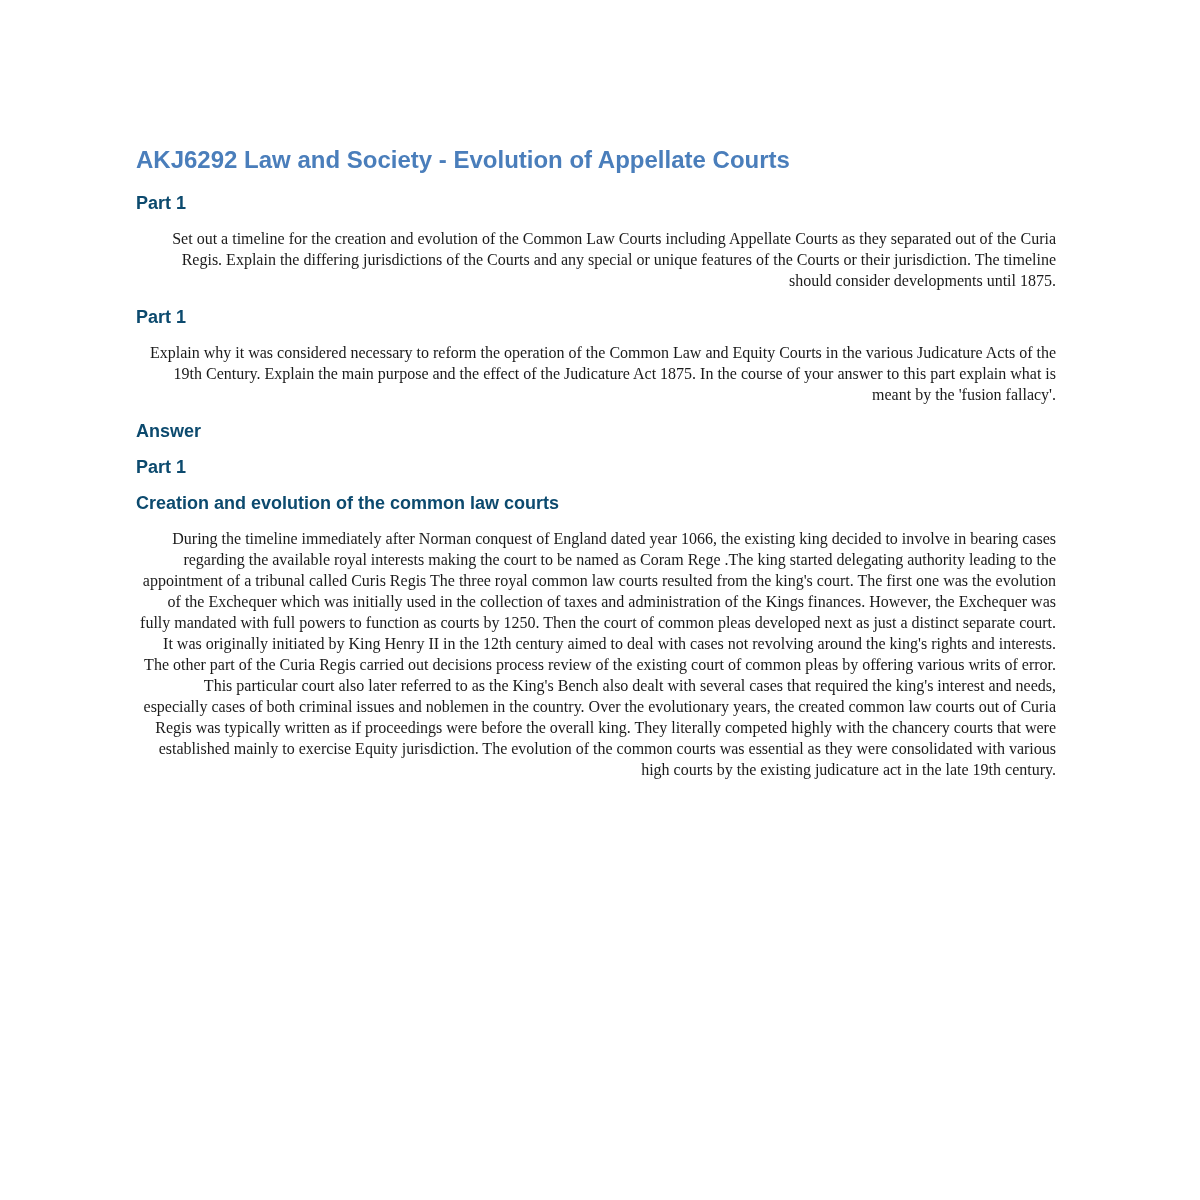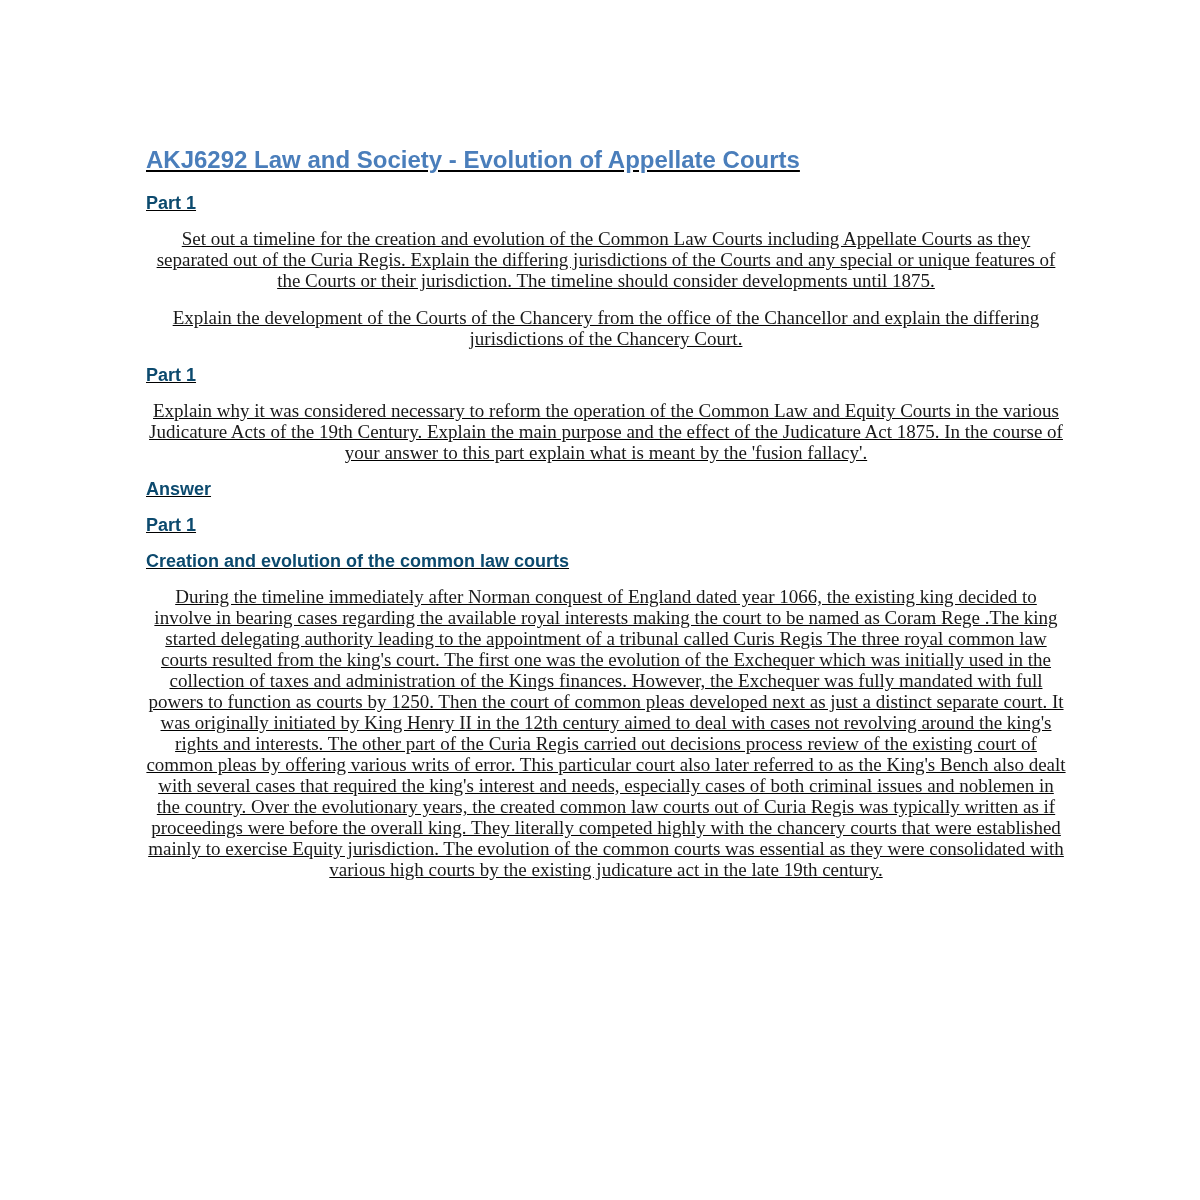--- a/index.html
+++ b/index.html
@@ -8,63 +8,61 @@
     background: #ffffff;
   }
   body {
     width: 1200px;
     height: 1200px;
     position: relative;
     overflow: hidden;
   }
   .page {
     position: absolute;
-    left: 146px;
+    left: 136px;
     top: 146px;
     width: 920px;
-    text-decoration: underline;
   }
   .doc-title {
     font-family: "Liberation Sans", sans-serif;
     font-weight: bold;
     font-size: 24px;
     line-height: 28px;
     color: #4a7ebb;
     margin: 0 0 19px 0;
   }
   .doc-heading {
     font-family: "Liberation Sans", sans-serif;
     font-weight: bold;
     font-size: 18px;
     line-height: 20px;
     color: #0c4a6e;
     margin: 16px 0 15px 0;
   }
   .doc-para {
     font-family: "Liberation Serif", serif;
-    font-size: 19px;
+    font-size: 16px;
     line-height: 21px;
     color: #1a1a1a;
     margin: 0 0 16px 0;
-    text-align: center;
+    text-align: right;
   }
 </style>
 </head>
 <body>
 
 <div class="page">
 
   <h1 class="doc-title">AKJ6292 Law and Society - Evolution of Appellate Courts</h1>
 
   <h2 class="doc-heading">Part 1</h2>
 
   <p class="doc-para">Set out a timeline for the creation and evolution of the Common Law Courts including Appellate Courts as they separated out of the Curia Regis. Explain the differing jurisdictions of the Courts and any special or unique features of the Courts or their jurisdiction. The timeline should consider developments until 1875.</p>
 
 
-  <p class="doc-para">Explain the development of the Courts of the Chancery from the office of the Chancellor and explain the differing jurisdictions of the Chancery Court.</p>
 
   <h2 class="doc-heading">Part 1</h2>
 
   <p class="doc-para">Explain why it was considered necessary to reform the operation of the Common Law and Equity Courts in the various Judicature Acts of the 19th Century. Explain the main purpose and the effect of the Judicature Act 1875. In the course of your answer to this part explain what is meant by the 'fusion fallacy'.</p>
 
   <h2 class="doc-heading">Answer</h2>
 
 
   <h2 class="doc-heading">Part 1</h2>
 

